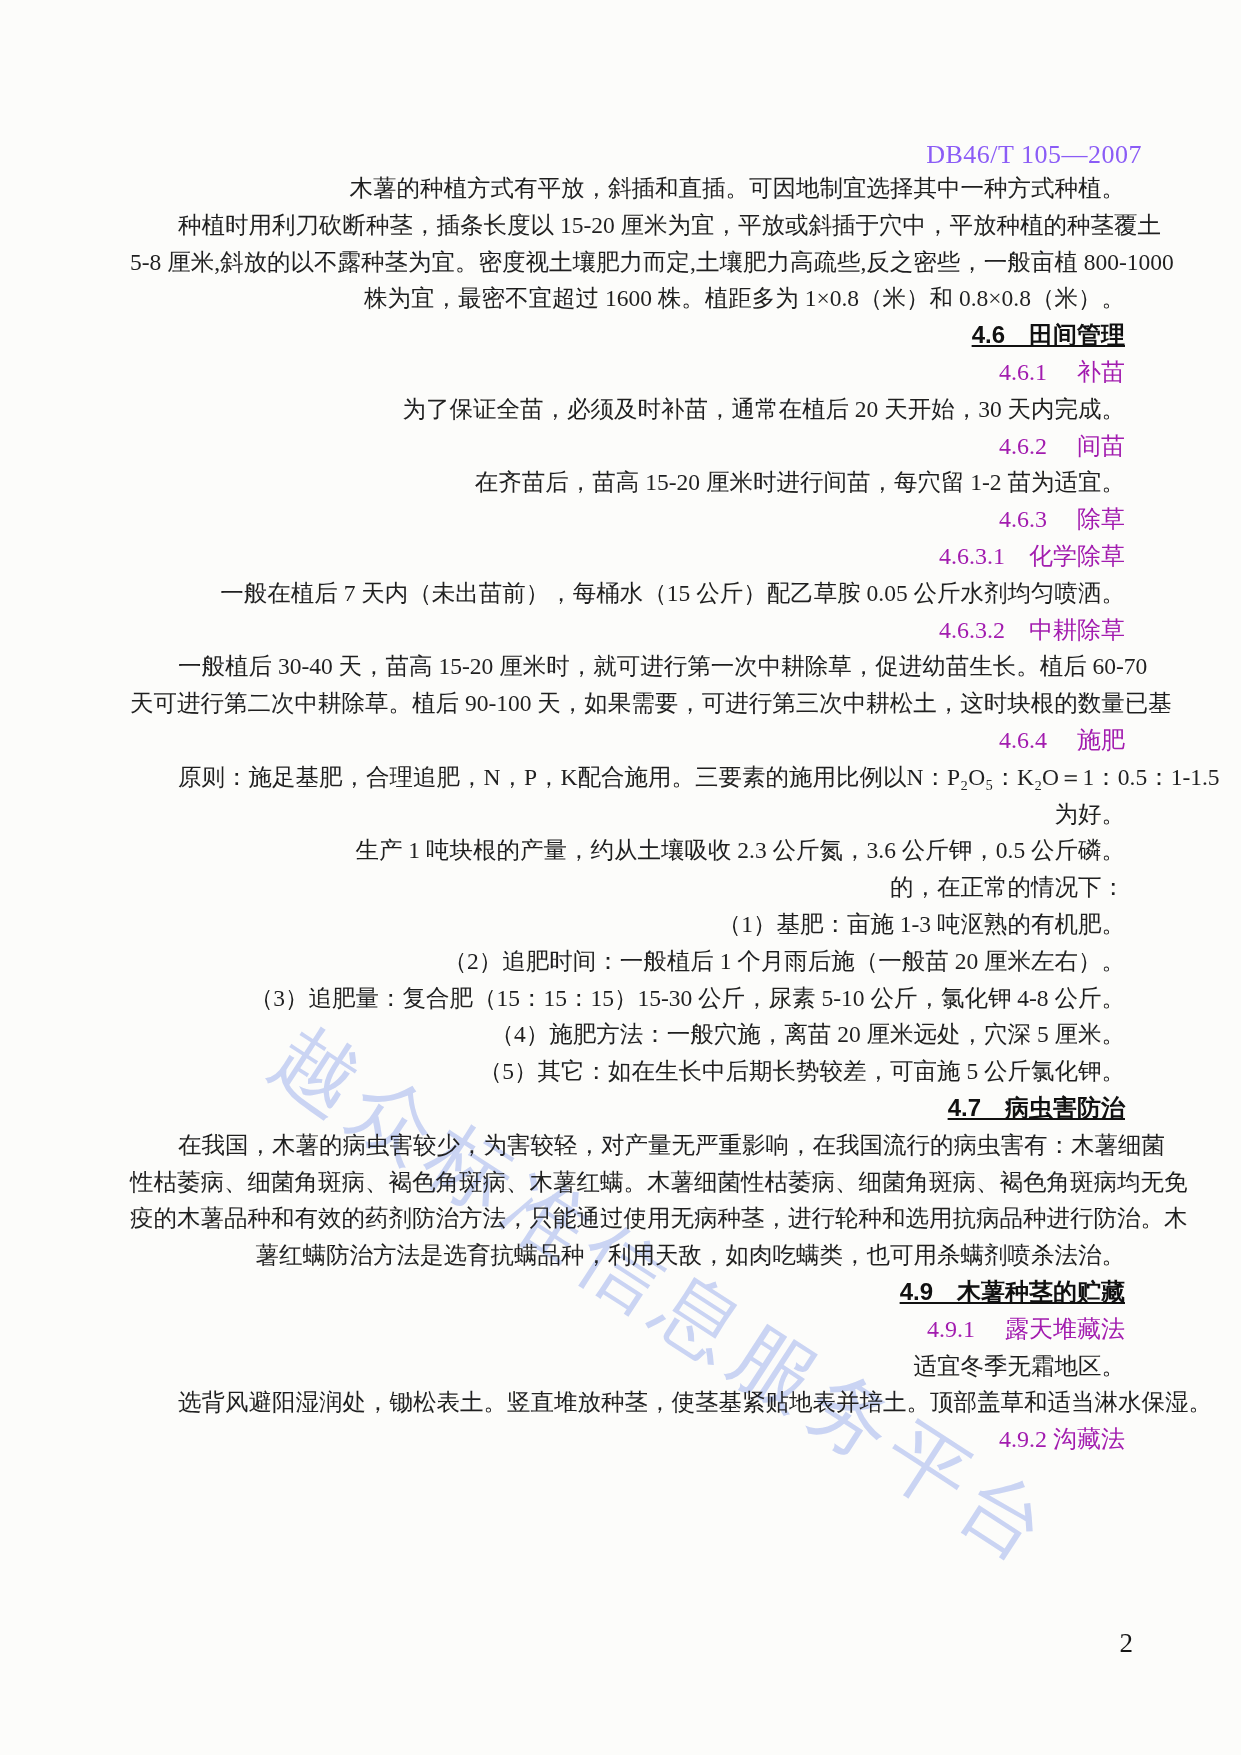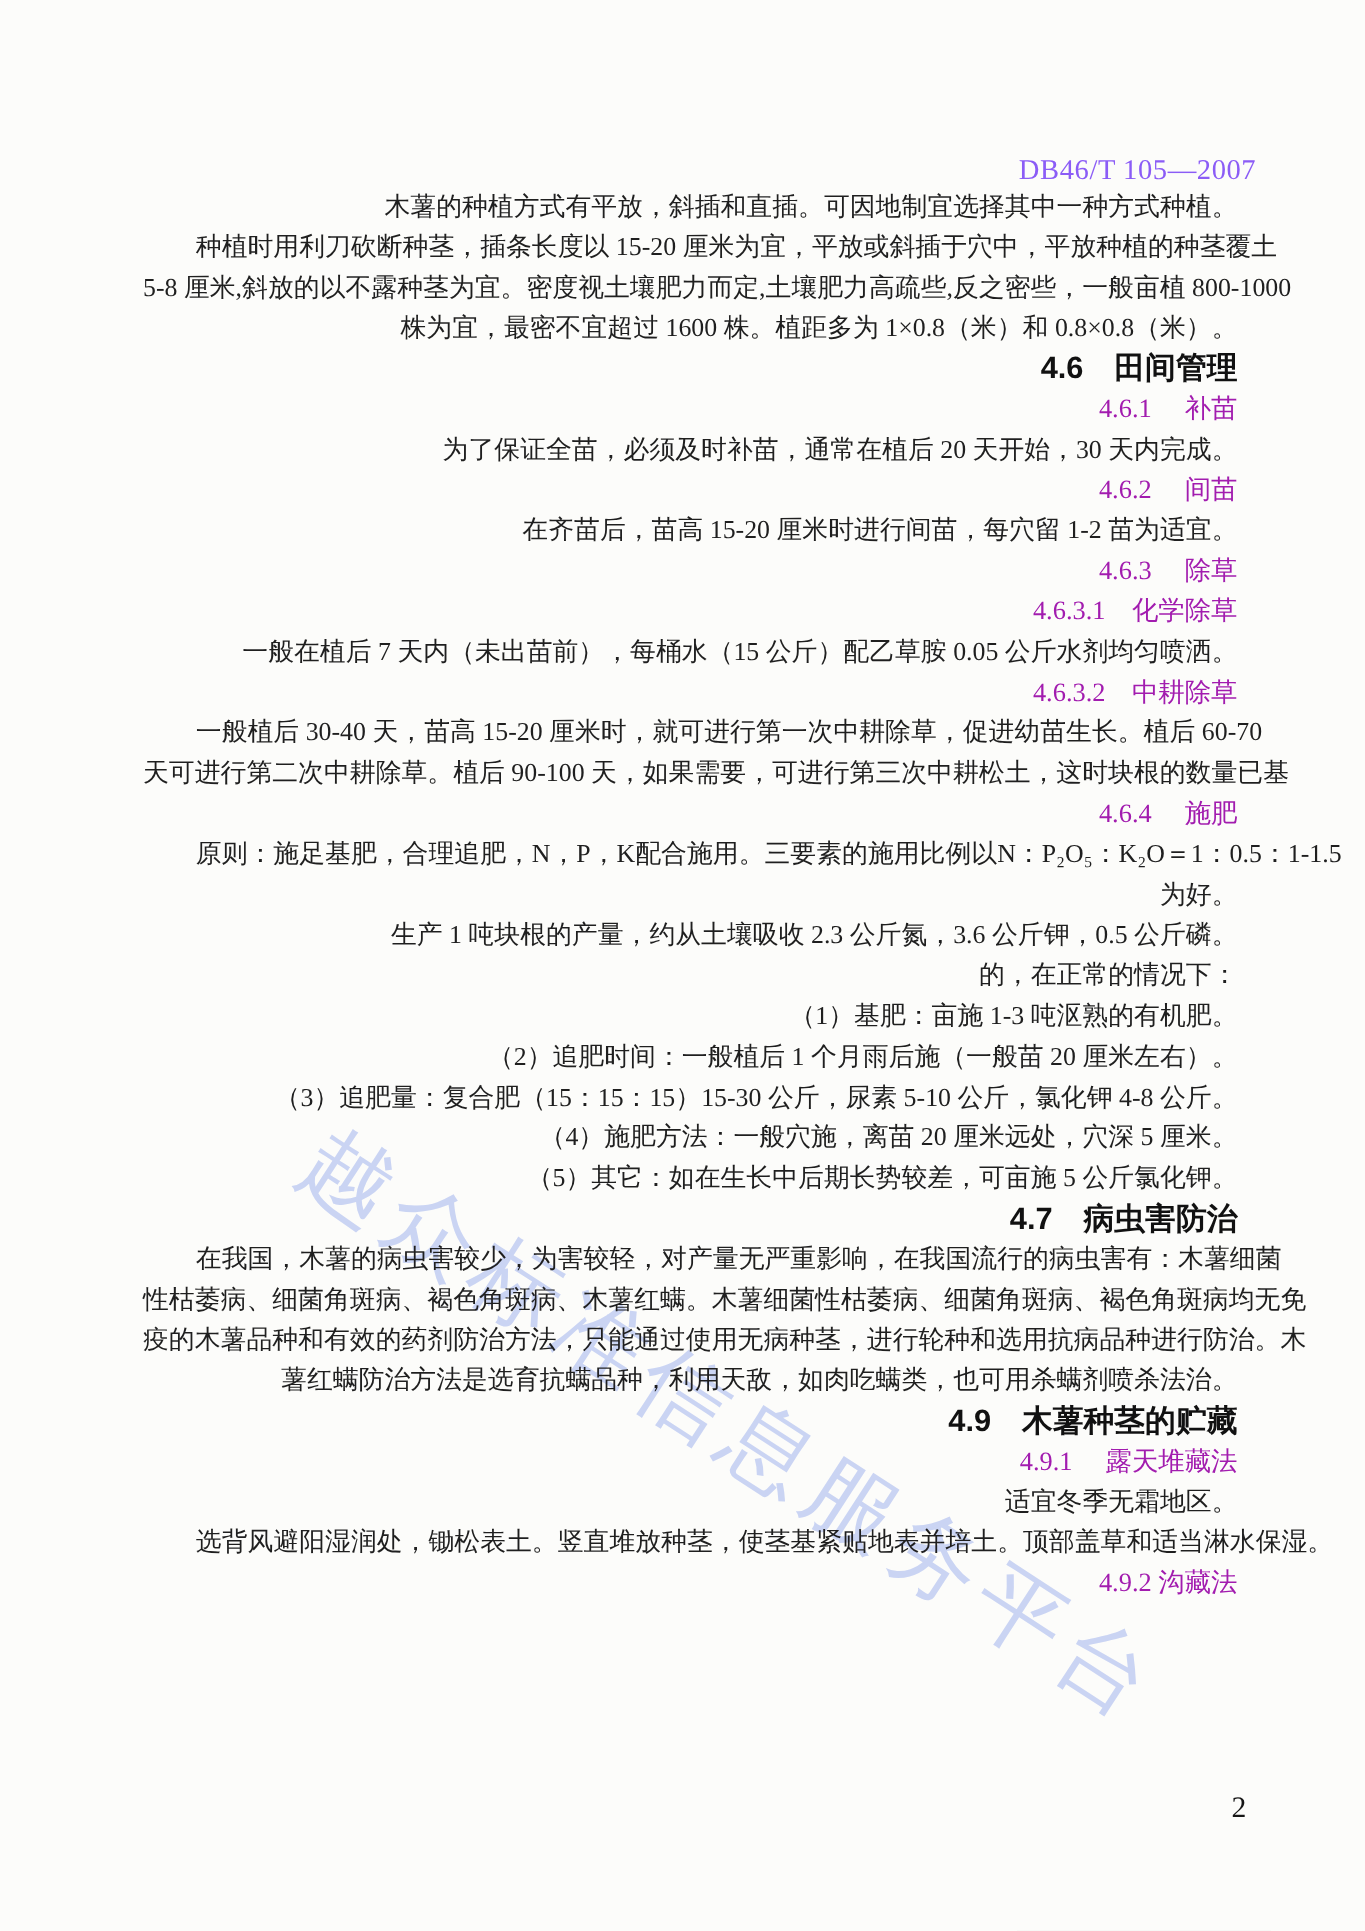--- a/index.html
+++ b/index.html
@@ -48,22 +48,23 @@
     height: 36.8px;
     line-height: 36.8px;
     font-size: 23.5px;
     white-space: nowrap;
     color: #1f1f1f;
   }
   .row.indent { padding-left: 48px; }
   .row.h2 {
     font-family: "Liberation Sans", sans-serif;
     font-weight: bold;
-    font-size: 28px;
+    font-size: 24px;
     color: #111;
+    text-decoration: underline;
   }
   .row.h3 {
     font-size: 24px;
     color: #a21caf;
   }
   .page-number {
     position: absolute;
     top: 1628px;
     right: 108px;
     font-size: 27px;

